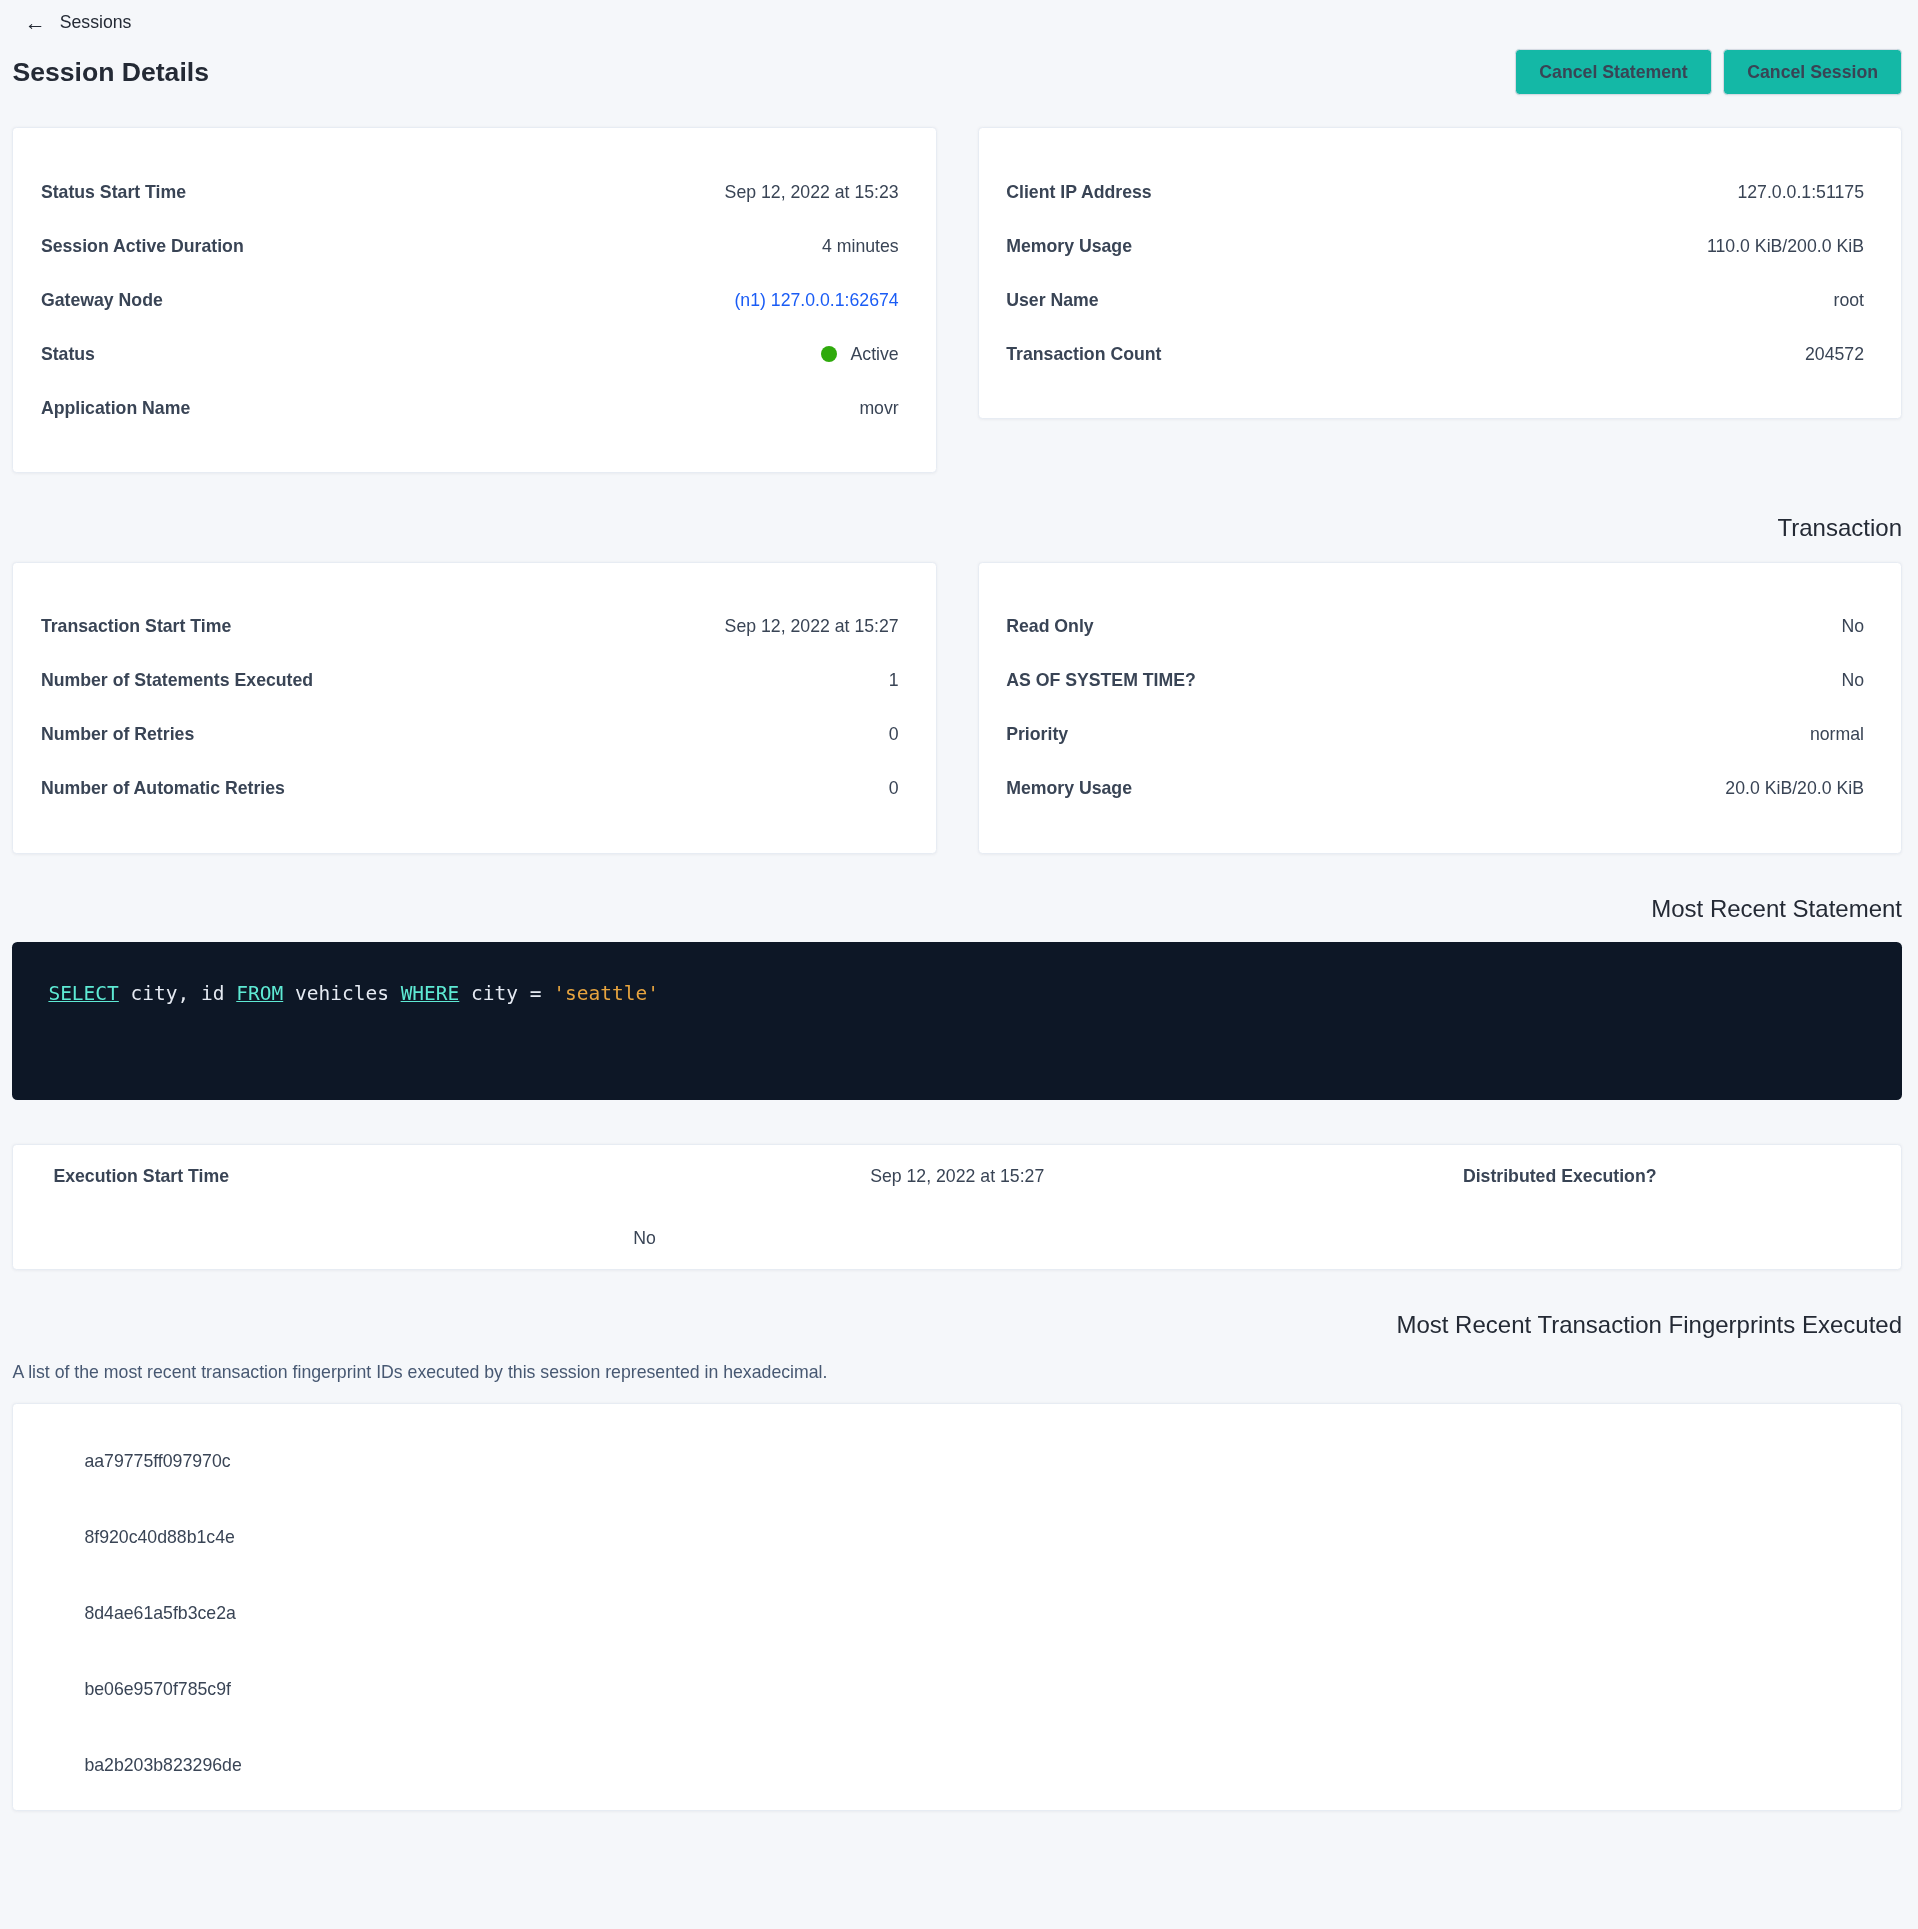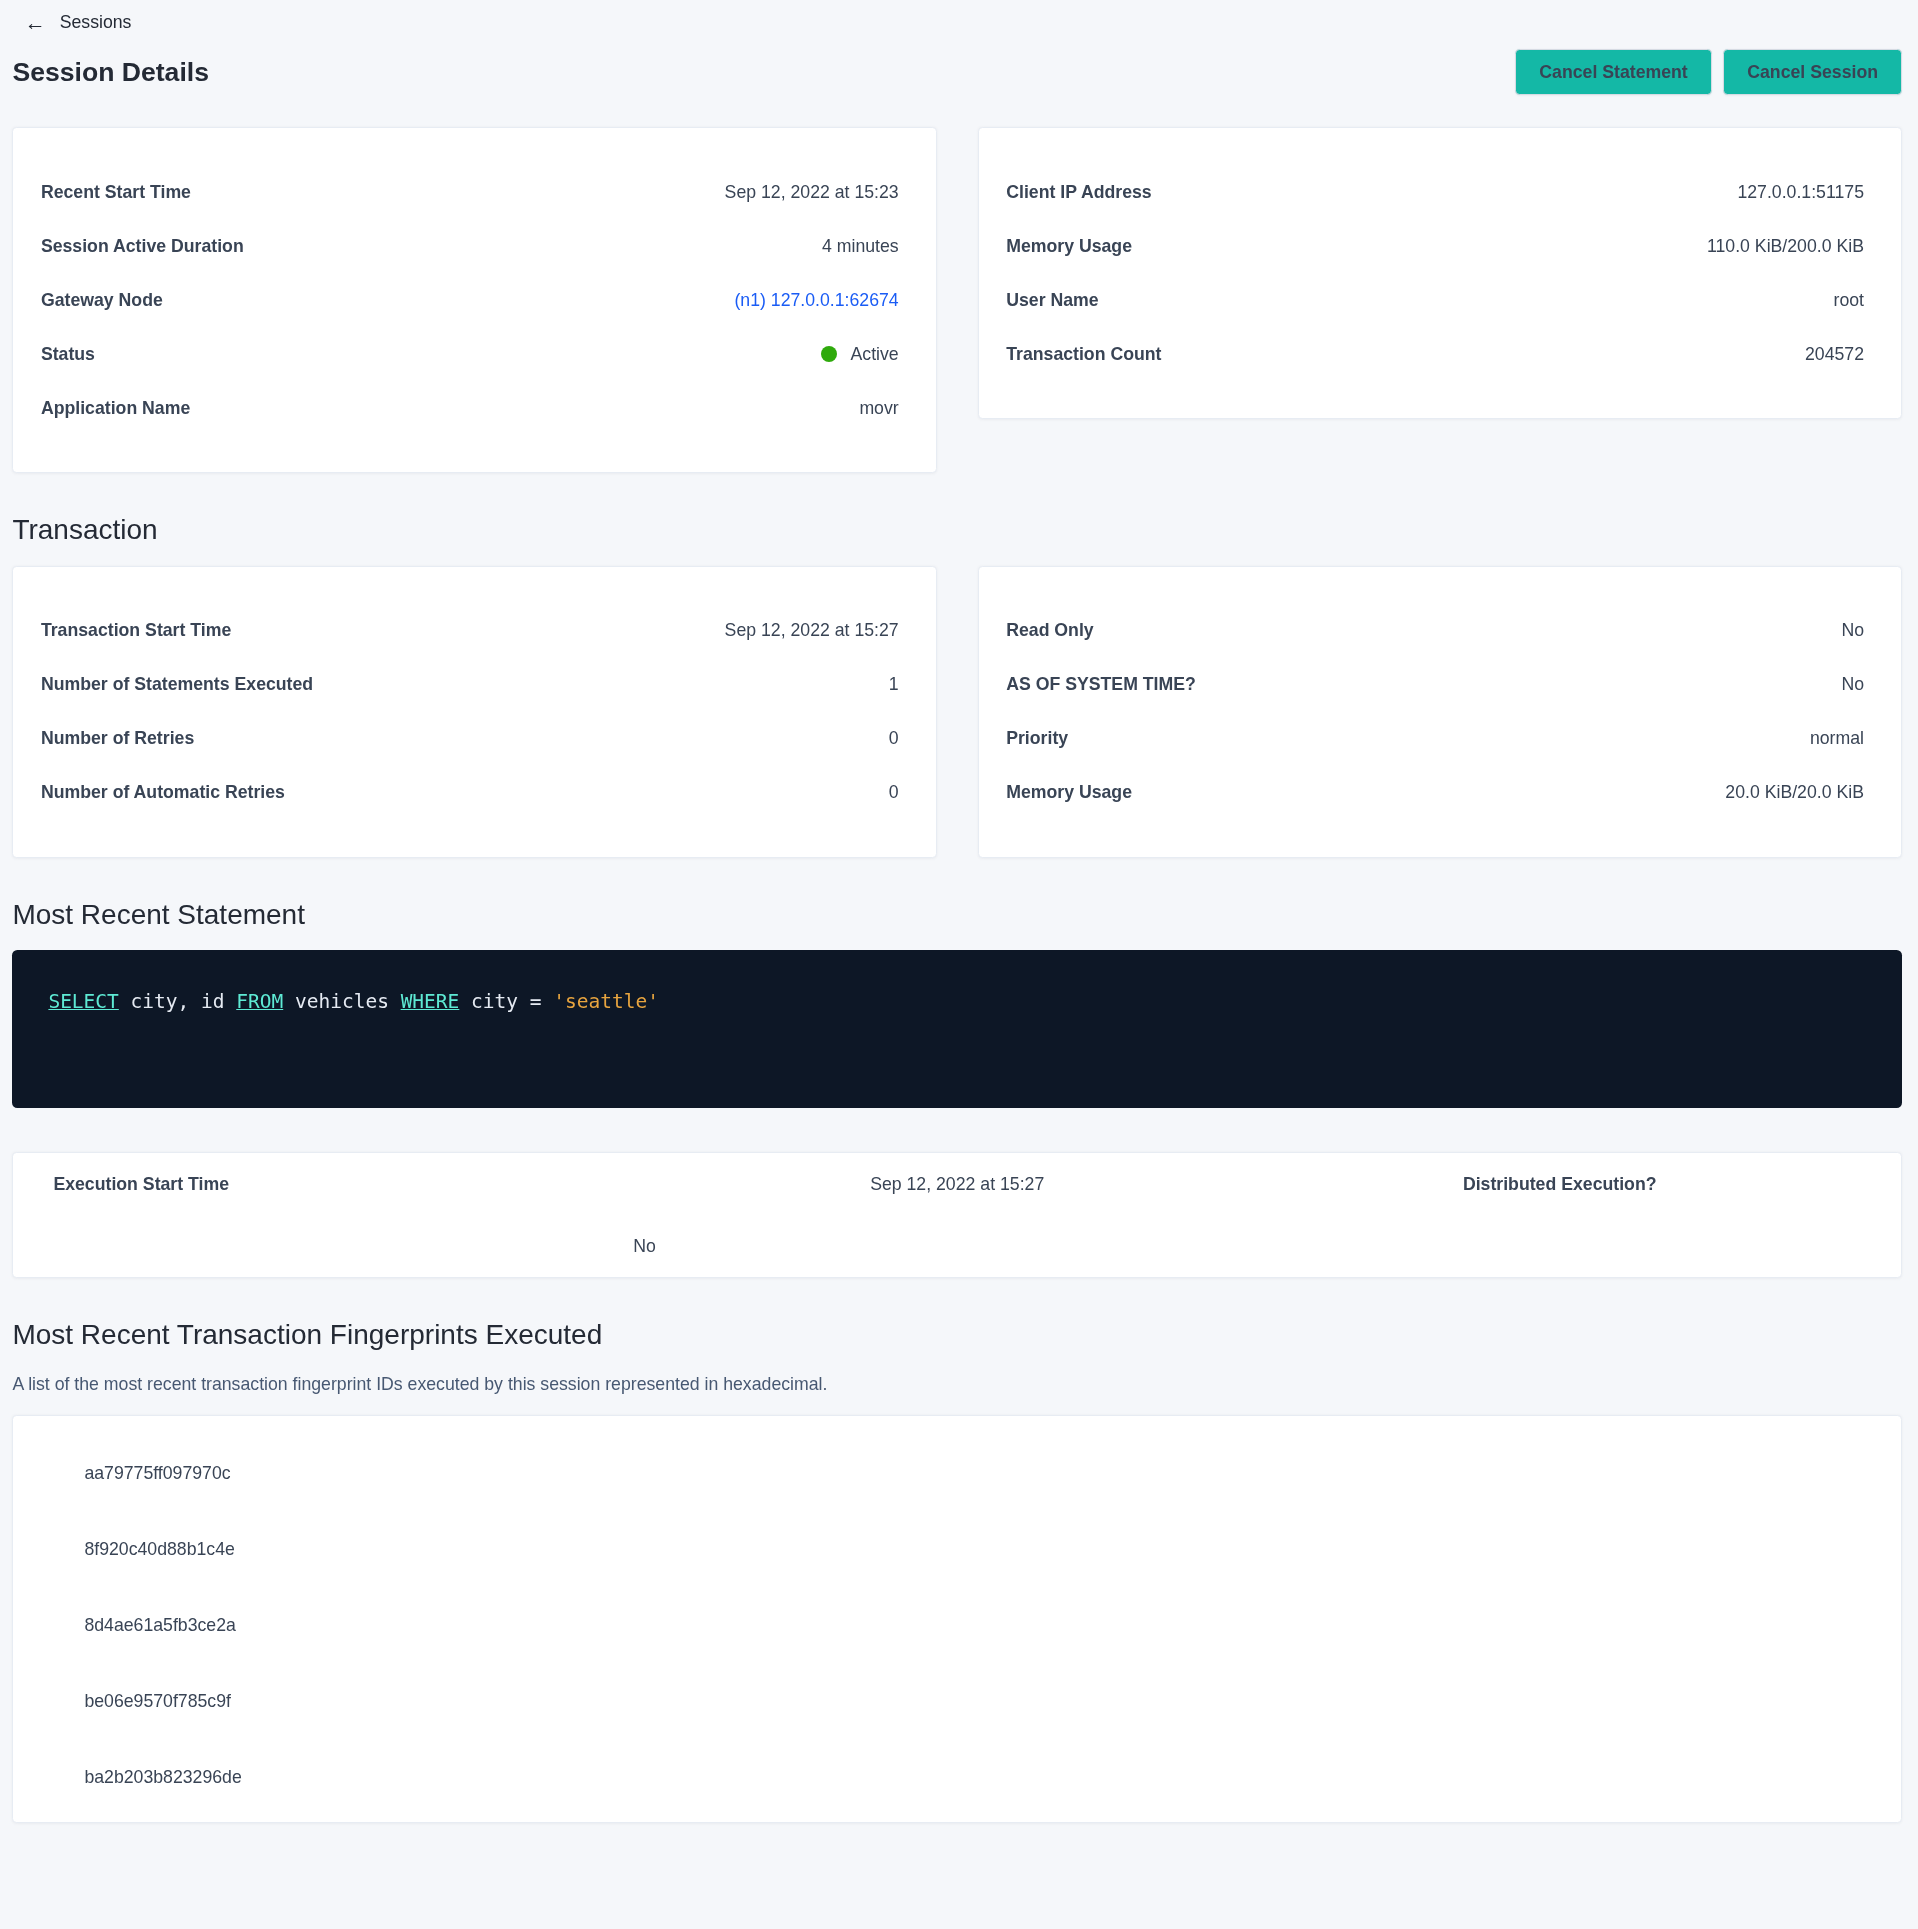--- a/index.html
+++ b/index.html
@@ -49,22 +49,23 @@
   .info-label { font-weight:700; color:#394455; }
   .info-value { color:#394455; text-align:right; }
   .link { color:#1a5cf5; text-decoration:none; cursor:pointer; }
   .status-wrap { display:inline-flex; align-items:center; gap:14px; }
   .status-dot {
     width:16px; height:16px; border-radius:50%;
     background:#2faa0c; display:inline-block;
   }
 
   .section-title {
-    font-size:28px; font-weight:400; color:#242a35;
+    font-size:24px; font-weight:400; color:#242a35;
     margin:41px 0 0 0;
+    text-align:right;
   }
   .two-col.tight { margin-top:19.5px; }
 
   
   .code-block {
     margin-top:19.5px;
     background:#0d1726; border-radius:5.3px;
     min-height:158px; box-sizing:border-box;
     padding:39px 35px 35px 36px;
     font-family:"DejaVu Sans Mono", monospace;
@@ -111,21 +112,21 @@
     <div class="header-actions">
       <button class="btn">Cancel Statement</button>
       <button class="btn">Cancel Session</button>
     </div>
   </div>
 
   
   <div class="two-col">
     <div class="card pad">
       <div class="info-row">
-        <span class="info-label">Recent Start Time</span>
+        <span class="info-label">Status Start Time</span>
         <span class="info-value">Sep 12, 2022 at 15:23</span>
       </div>
       <div class="info-row">
         <span class="info-label">Session Active Duration</span>
         <span class="info-value">4 minutes</span>
       </div>
       <div class="info-row">
         <span class="info-label">Gateway Node</span>
         <a class="info-value link">(n1) 127.0.0.1:62674</a>
       </div>

